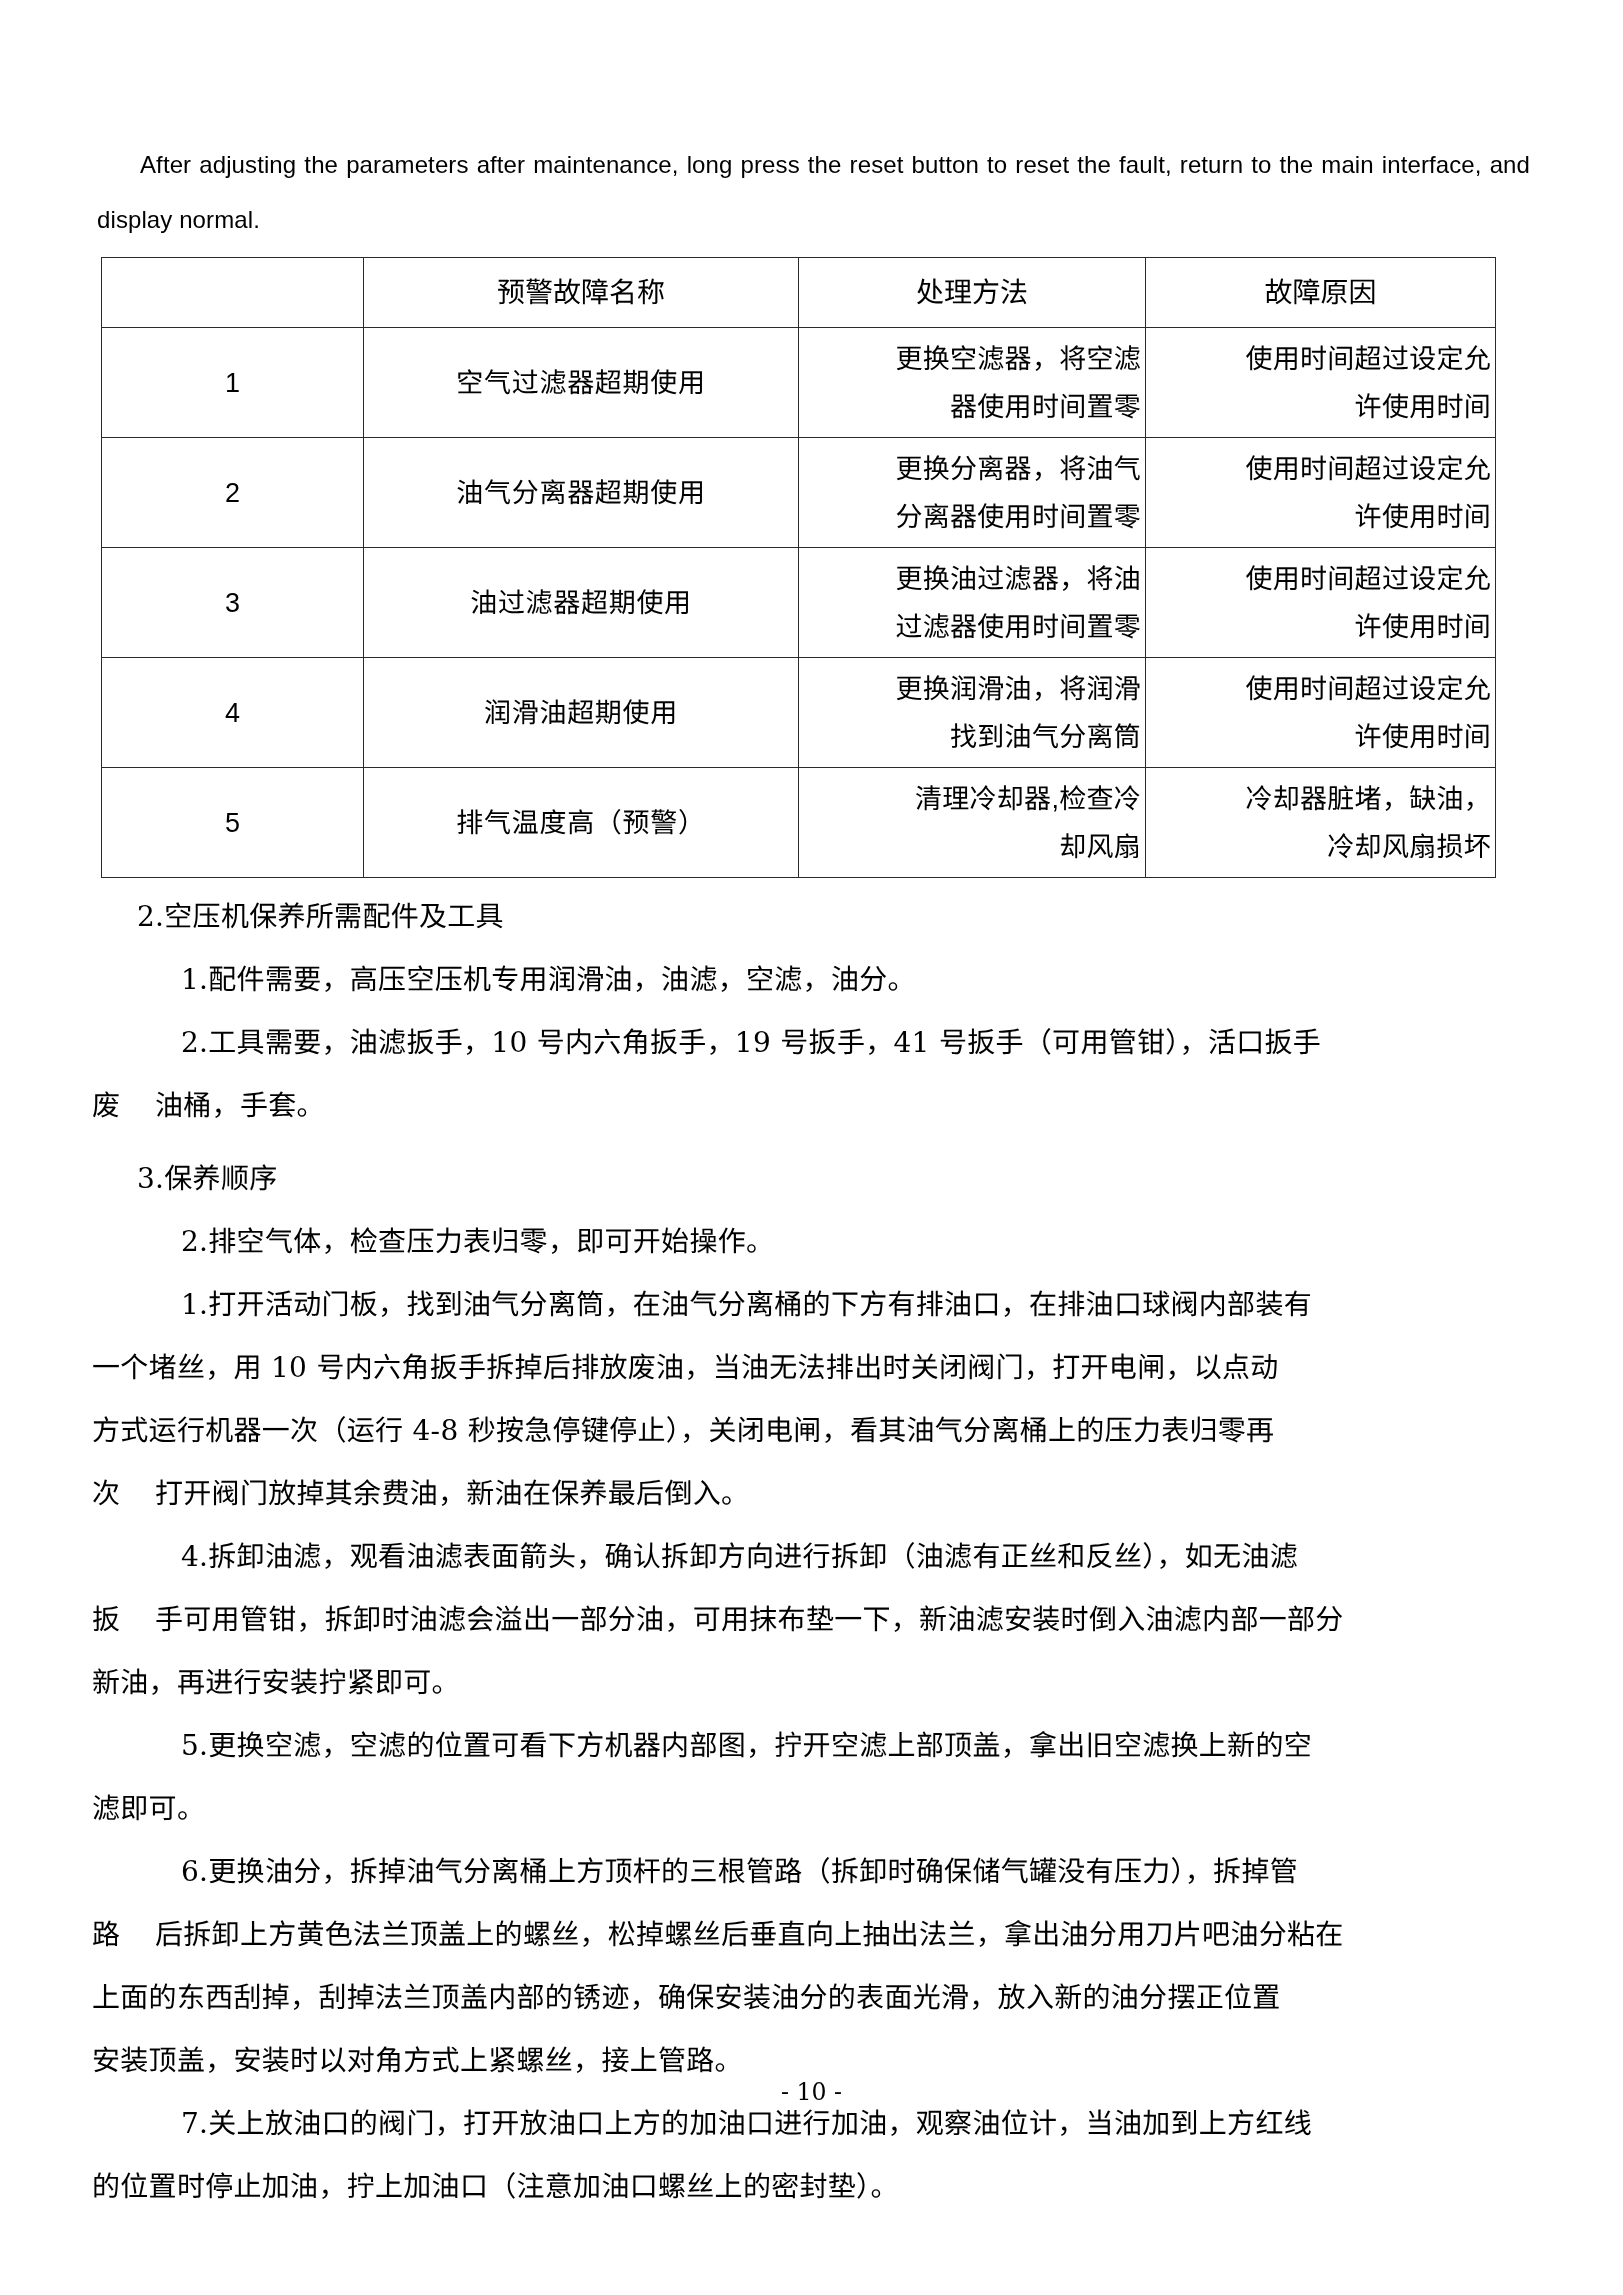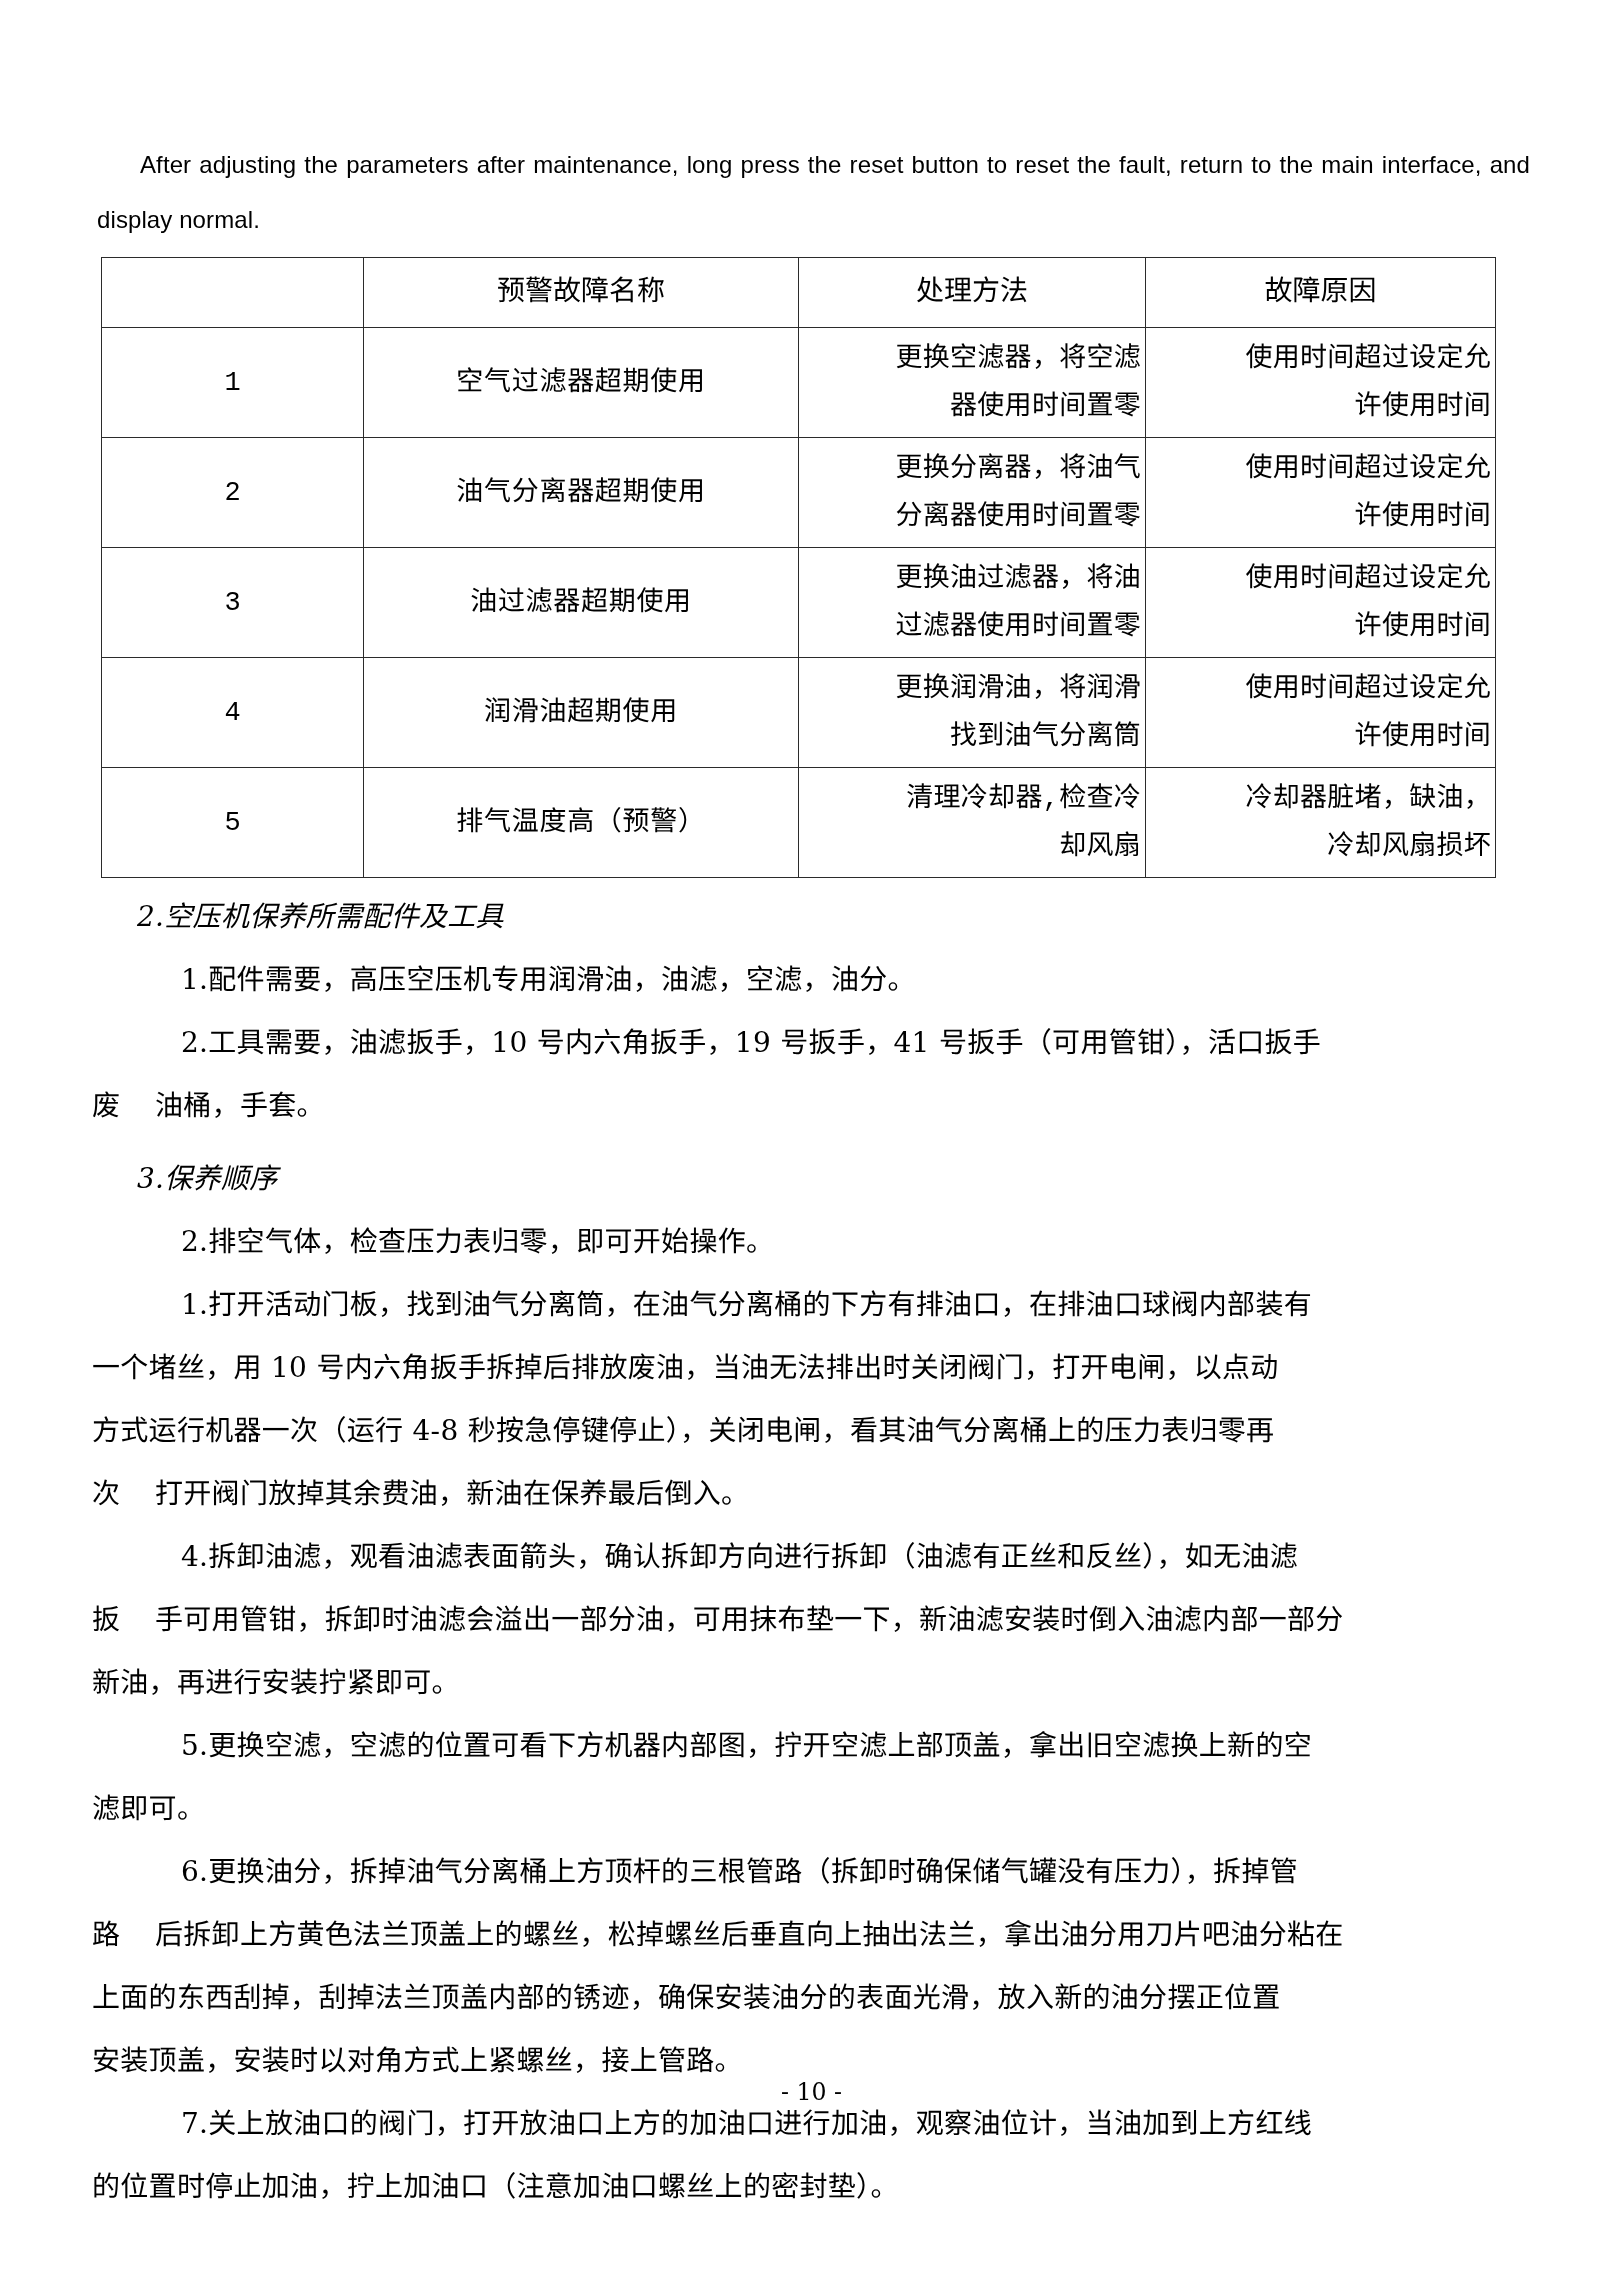--- a/index.html
+++ b/index.html
@@ -48,21 +48,21 @@
     top: 257px;
     width: 1394px;
     border-collapse: collapse;
     table-layout: fixed;
   }
   table.fault-table td,
   table.fault-table th {
     border: 1.3px solid #2b2b2b;
     text-align: center;
     vertical-align: middle;
-    font-family: Liberation Mono, monospace;
+    font-family: Liberation Sans, sans-serif;
     font-size: 27px;
     line-height: 48px;
     padding: 6.5px 3.9px;
     font-weight: normal;
   }
   table.fault-table th {
     height: 56px;
     font-size: 28px;
   }
   table.fault-table tbody td { height: 85px; }
@@ -92,21 +92,21 @@
     font-family: "DejaVu Serif", "Liberation Serif", serif;
     font-size: 28px;
     line-height: 63px;
     letter-spacing: 0.3px;
   }
   .para {
     text-align: justify;
     text-justify: inter-ideograph;
     margin: 0;
   }
-  .ind1 { text-indent: 45px; font-style: italic; }
+  .ind1 { text-indent: 45px; }
   .ind2 { text-indent: 89px; }
   .hang { position: relative; }
   .margin-char {
     position: absolute;
     left: 0;
     width: 39px;
     text-align: left;
     font-family: "DejaVu Serif", "Liberation Serif", serif;
     font-size: 28px;
   }

